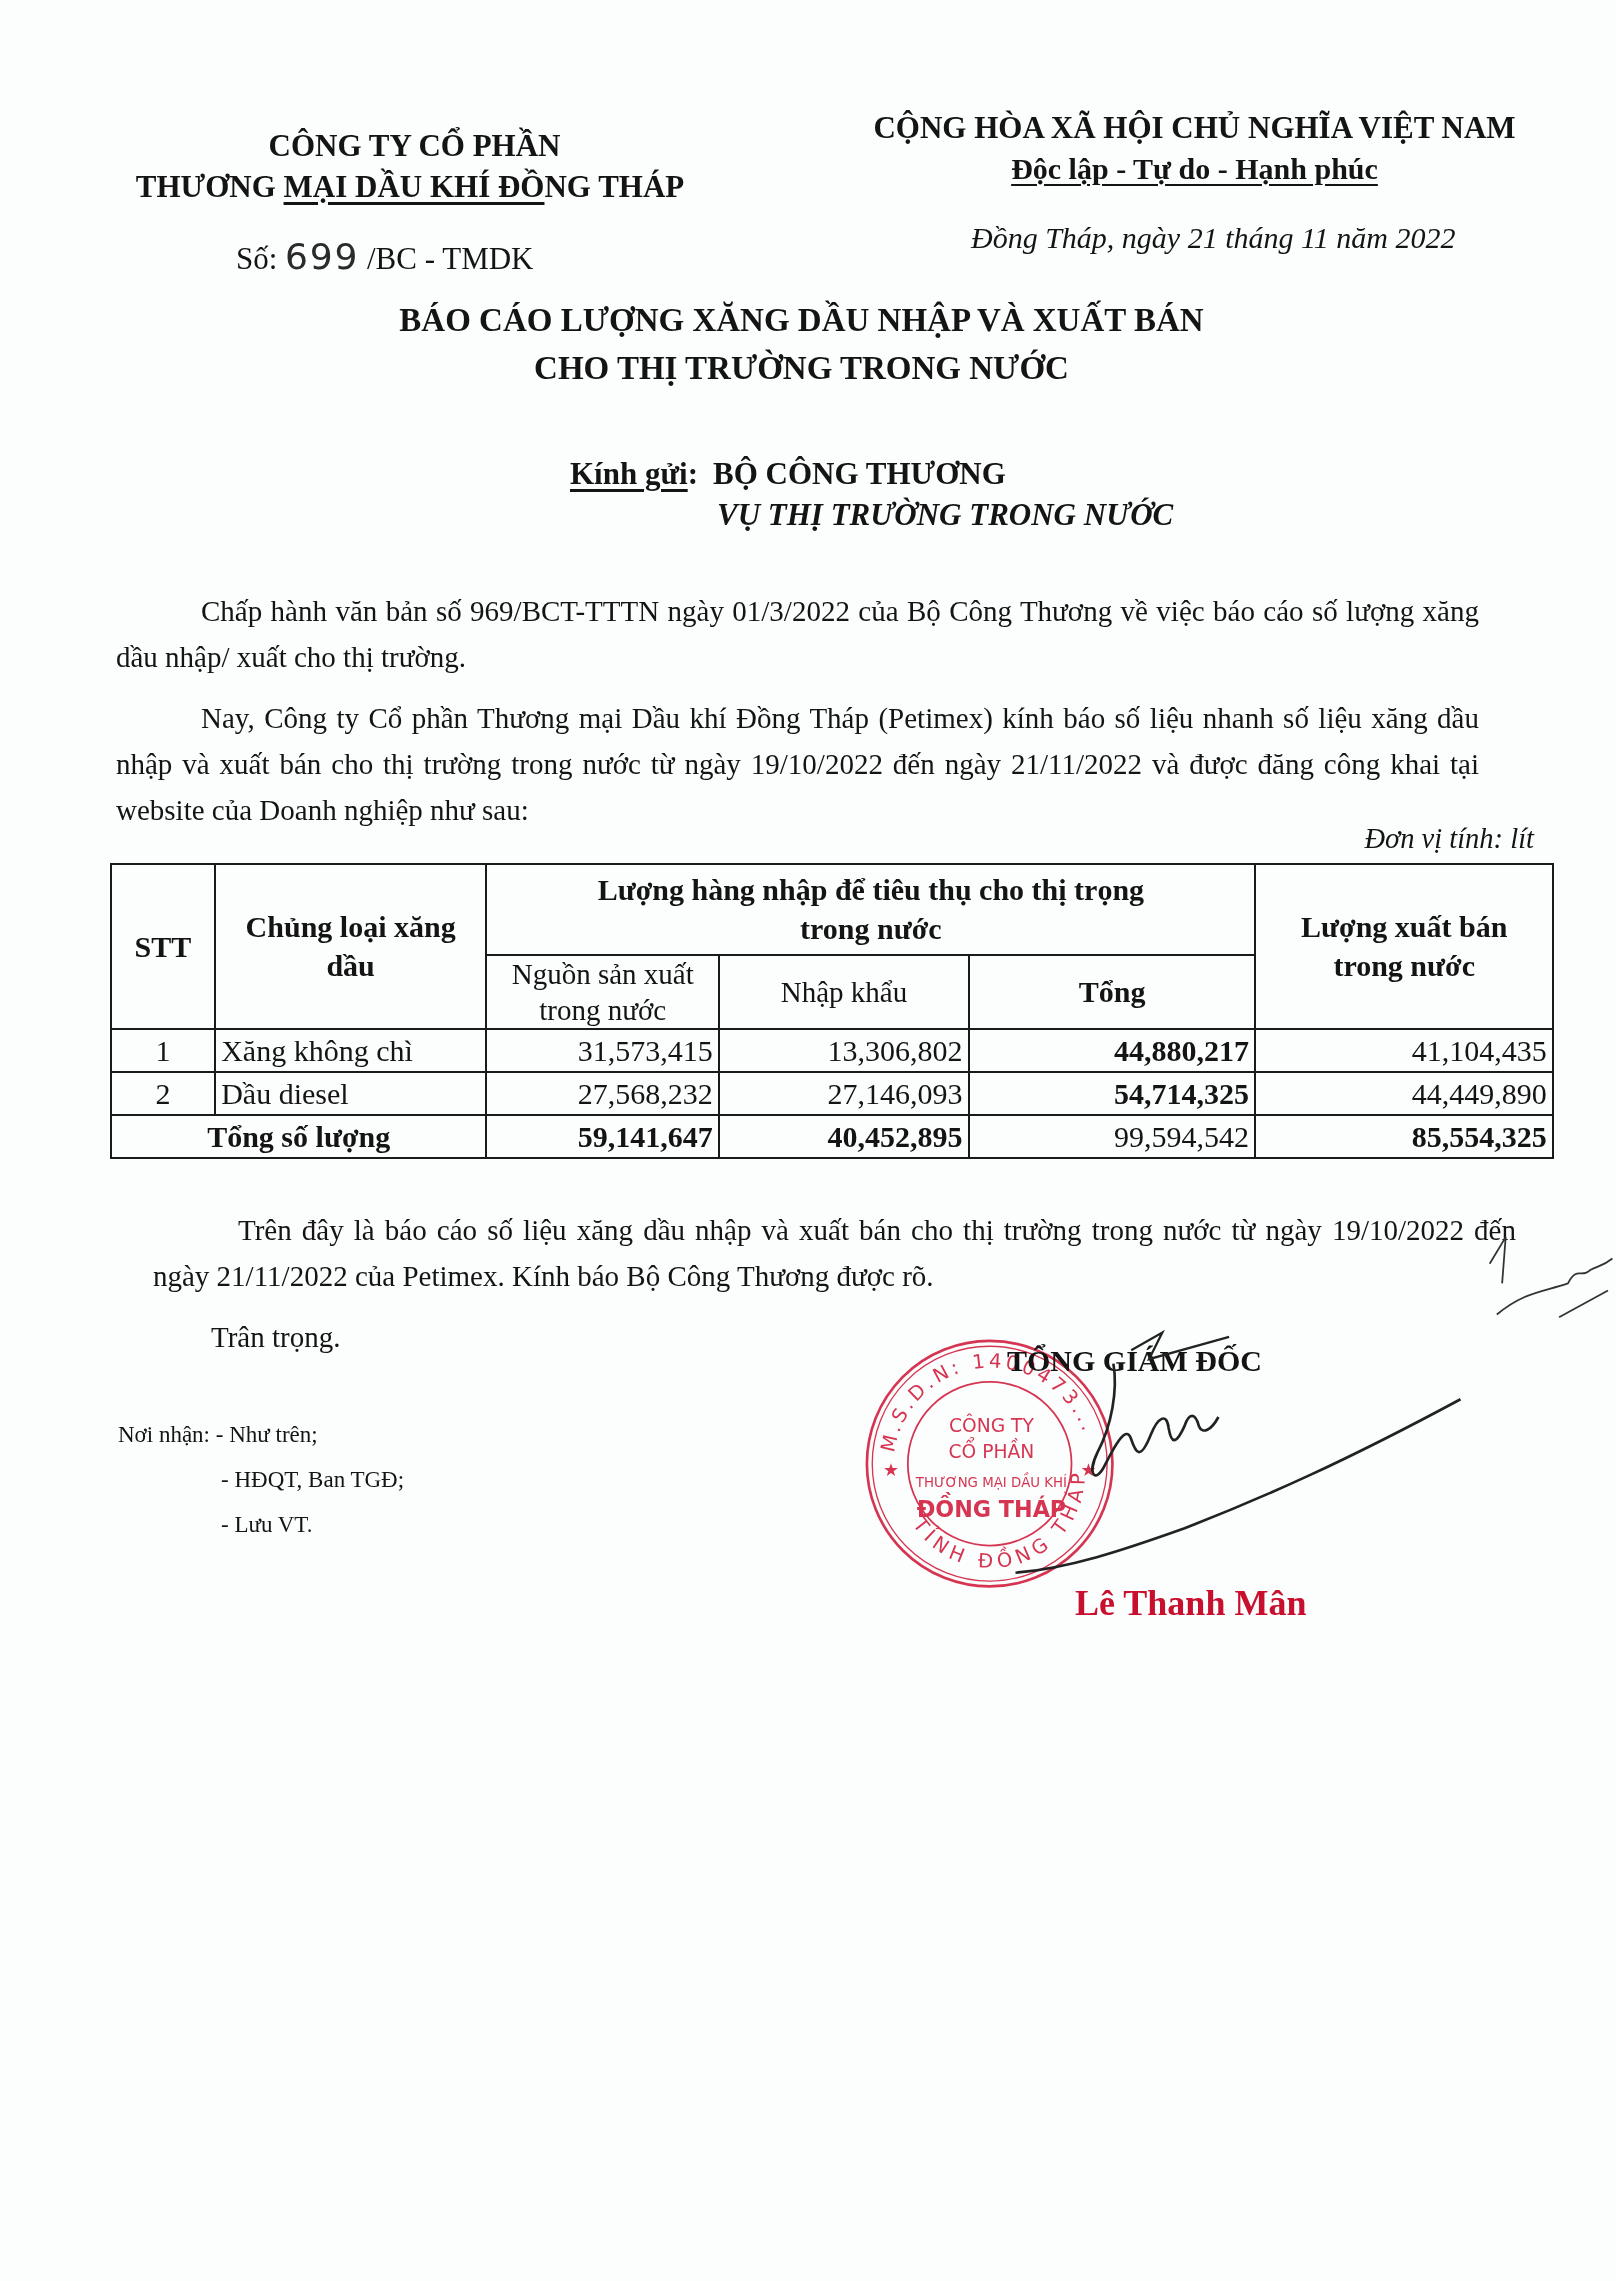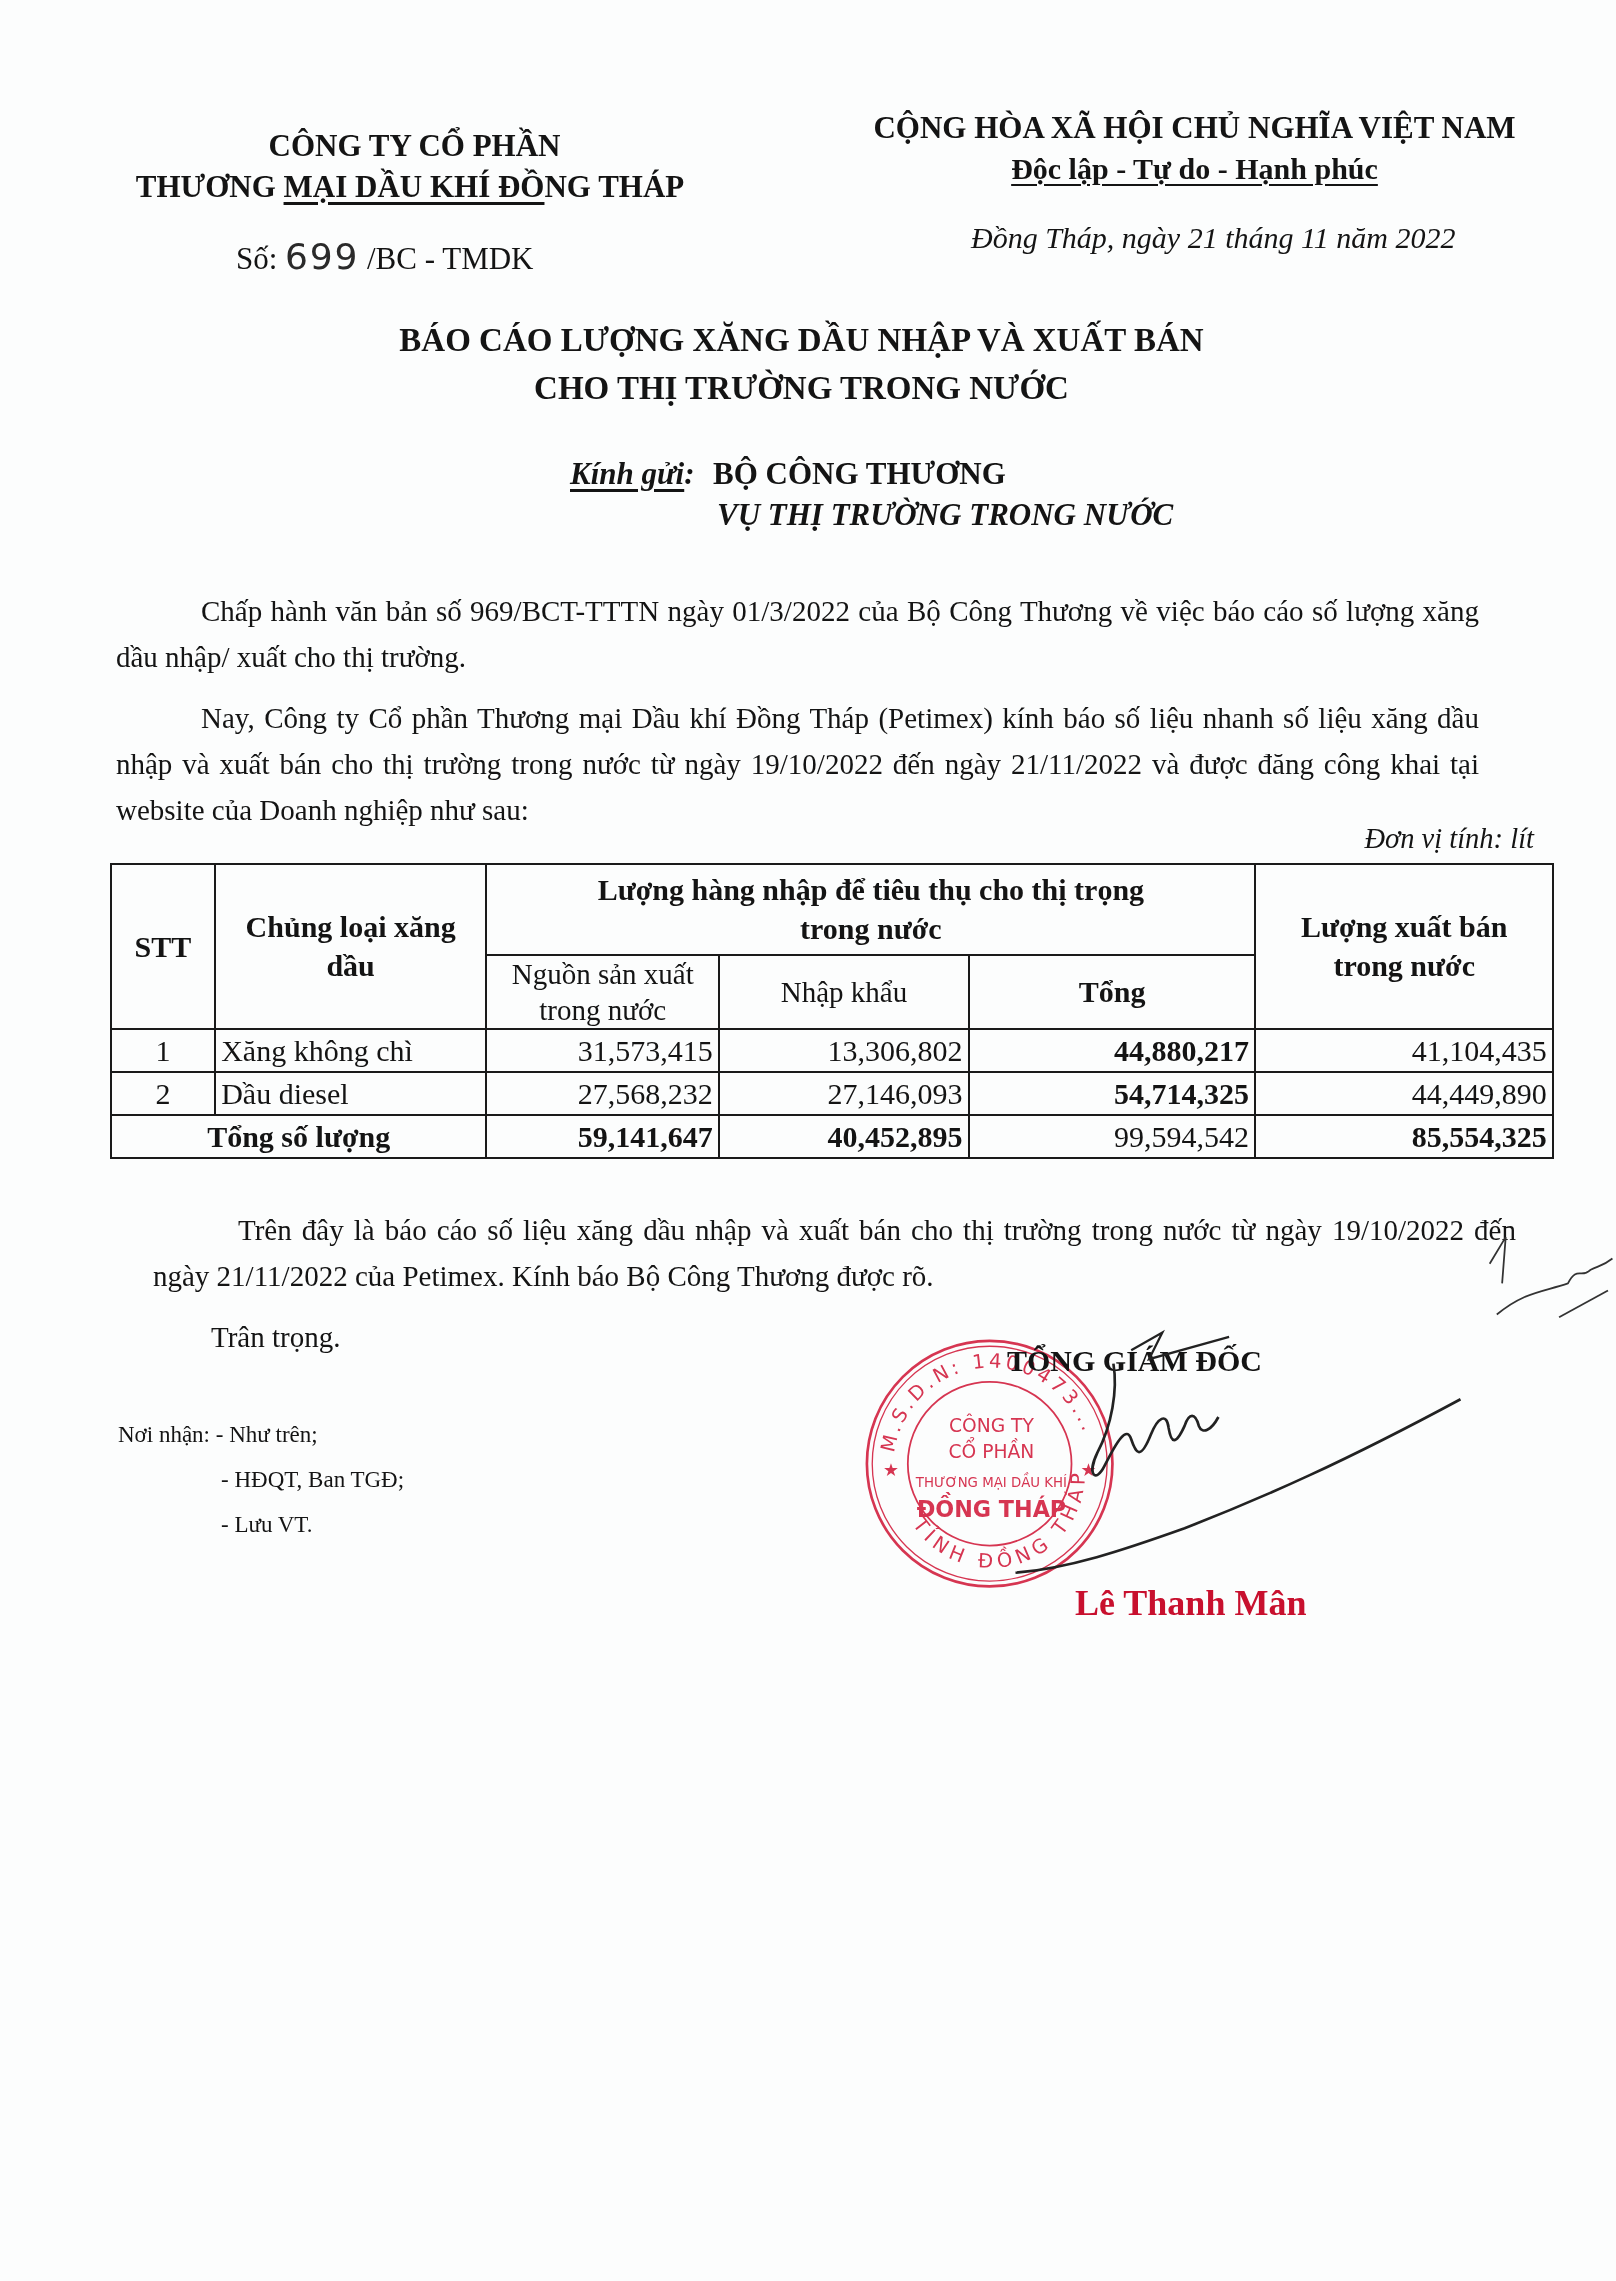--- a/index.html
+++ b/index.html
@@ -18,24 +18,24 @@
     #hdr-left .u { text-decoration: underline; text-decoration-thickness: 2.7px; text-underline-offset: 5.3px; }
     #doc-no { left: 236px; top: 236px; font-size: 31px; }
     #doc-no .hand { font-family: "DejaVu Sans", sans-serif; font-size: 36px; font-weight: normal; color: #2a2a2a; letter-spacing: 1.8px; }
 
     
     #hdr-right { left: 838px; top: 107px; width: 713px; font-size: 31px; line-height: 41px; }
     #hdr-right .motto { font-size: 30px; text-decoration: underline; text-decoration-thickness: 1.8px; text-underline-offset: 5.3px; }
     #place-date { left: 971px; top: 221px; font-size: 30px; font-style: italic; }
 
     
-    #title { left: 267px; top: 316px; width: 1069px; font-size: 33px; line-height: 48px; }
-
-    
-    #to-label { left: 570px; top: 456px; font-size: 31px; font-style: italic; font-weight: bold; text-align: right; }
+    #title { left: 267px; top: 296px; width: 1069px; font-size: 33px; line-height: 48px; }
+
+    
+    #to-label { left: 570px; top: 456px; font-size: 31px; font-weight: bold; text-align: right; }
     #to-label .u { text-decoration: underline; text-underline-offset: 4.5px; }
     #to-1 { left: 713px; top: 456px; font-size: 31px; font-weight: bold; }
     #to-2 { left: 717px; top: 497px; font-size: 31px; font-weight: bold; font-style: italic; }
 
     
     .para { left: 116px; width: 1363px; font-size: 29px; line-height: 46px; text-indent: 85px; text-align: justify; }
     #p1 { top: 588px; }
     #p2 { top: 695px; }
     #unit { right: 82px; top: 823px; font-size: 28.5px; font-style: italic; }
 

